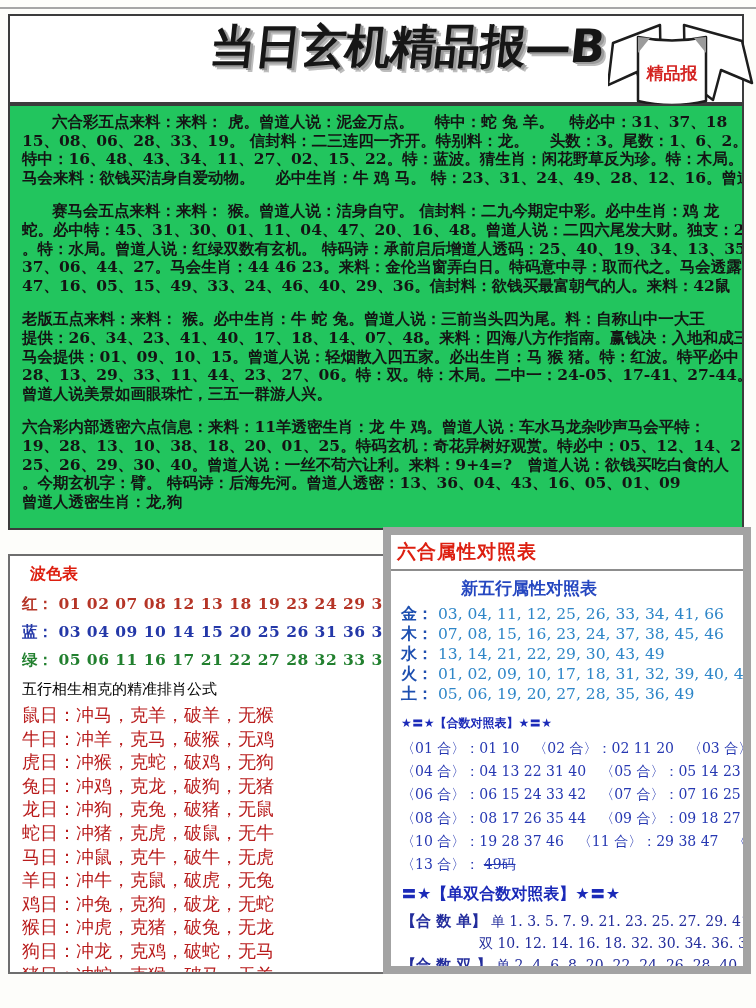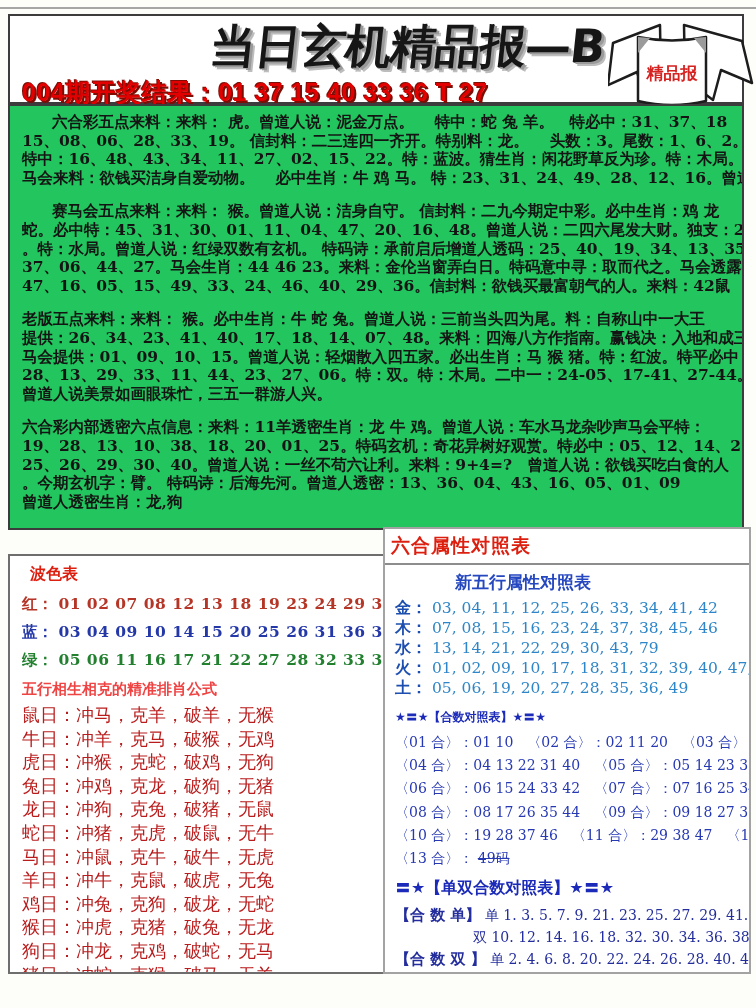--- a/index.html
+++ b/index.html
@@ -51,32 +51,32 @@
   .section-title-wrap{padding:4px 0 4px 6px;border-bottom:2px solid #8d8d8d;}
   .section-title{font-size:19px;font-weight:900;color:#dd1f10;letter-spacing:1px;}
 
   #leftpane{
     position:absolute;left:8px;top:554px;width:377px;height:420px;
     border:2px solid #6e6e6e;background:#ffffff;box-sizing:border-box;
     padding:4px 6px 0 12px;overflow:hidden;
   }
   #rightpane{
     position:absolute;left:383px;top:527px;width:368px;height:447px;
-    border:2px solid #a3a3a3;background:#ffffff;box-sizing:border-box;
+    border:8px solid #a3a3a3;background:#ffffff;box-sizing:border-box;
     overflow:hidden;
   }
   .rp-inner{padding:2px 4px 0 10px;}
 
   .wave-title{font-size:16px;font-weight:800;color:#d9251a;margin:4px 0 5px 8px;}
   .wave-row{
     font-family:"DejaVu Serif","Liberation Serif",serif;
     font-size:15.5px;font-weight:700;line-height:28px;white-space:nowrap;
   }
   .wave-row .nums{letter-spacing:0.5px;}
-  .formula-title{font-size:15px;font-weight:700;color:#ef4444;margin:6px 0 5px 0;}
+  .formula-title{font-size:15px;font-weight:400;color:#000000;margin:6px 0 5px 0;}
   .zodiac-row{
     font-size:18px;font-weight:400;color:#b91c1c;line-height:23.6px;white-space:nowrap;
   }
 
   .fe-title{font-size:17px;font-weight:800;color:#2547c0;margin:4px 0 4px 60px;}
   .elem-row{
     font-family:"DejaVu Serif","Liberation Serif",serif;
     font-size:15.5px;line-height:20px;white-space:nowrap;
   }
   .elem-row .lbl{font-weight:700;color:#1d4fb0;font-size:16px;}
@@ -99,21 +99,20 @@
     font-size:14px;color:#232d9c;line-height:22px;padding-left:78px;white-space:nowrap;
   }
 </style>
 </head>
 <body>
 
 <div class="hairline"></div>
 
 <div id="titlebox">
   <div class="title3d">当日玄机精品报—B</div>
-  <div class="result" style="color: rgb(227, 0, 0);">004期开奖结果：01 37 15 40 33 36 T 27</div>
   <svg class="ribbon" viewBox="0 0 146 92">
     <polygon points="52,8 5,26 0,68 29,55 37,80 53,64" fill="#ffffff" stroke="#1d1d1d" stroke-width="2.5" stroke-linejoin="round"></polygon>
     <polygon points="76,8 134,24 144,66 113,53 105,83 77,62" fill="#ffffff" stroke="#1d1d1d" stroke-width="2.5" stroke-linejoin="round"></polygon>
     <path d="M30,20 Q64,27 98,20 L98,84 Q64,92 30,84 Z" fill="#ffffff" stroke="#1d1d1d" stroke-width="2.5" stroke-linejoin="round"></path>
     <polygon points="30,20 42,21 30,36" fill="#9b9b9b"></polygon>
     <polygon points="98,20 86,21 98,36" fill="#9b9b9b"></polygon>
     <text x="64" y="62" text-anchor="middle" font-size="17" font-weight="bold" fill="#d42321">精品报</text>
   </svg>
 </div>
 
@@ -181,29 +180,29 @@
 
 <div id="rightpane">
   <div class="section-title-wrap">
     <span class="section-title" style="color: rgb(221, 31, 16);">六合属性对照表</span>
   </div>
   <div class="rp-inner">
     <div class="fe-title">新五行属性对照表</div>
 
     <div class="elem-row">
       <span class="lbl">金：</span>
-      <span class="nums">03, 04, 11, 12, 25, 26, 33, 34, 41, 42</span>
+      <span class="nums">03, 04, 11, 12, 25, 26, 33, 34, 41, 66</span>
     </div>
     <div class="elem-row">
       <span class="lbl">木：</span>
       <span class="nums">07, 08, 15, 16, 23, 24, 37, 38, 45, 46</span>
     </div>
     <div class="elem-row">
       <span class="lbl">水：</span>
-      <span class="nums">13, 14, 21, 22, 29, 30, 43, 79</span>
+      <span class="nums">13, 14, 21, 22, 29, 30, 43, 49</span>
     </div>
     <div class="elem-row">
       <span class="lbl">火：</span>
       <span class="nums">01, 02, 09, 10, 17, 18, 31, 32, 39, 40, 47, 48</span>
     </div>
     <div class="elem-row">
       <span class="lbl">土：</span>
       <span class="nums">05, 06, 19, 20, 27, 28, 35, 36, 49</span>
     </div>
 

